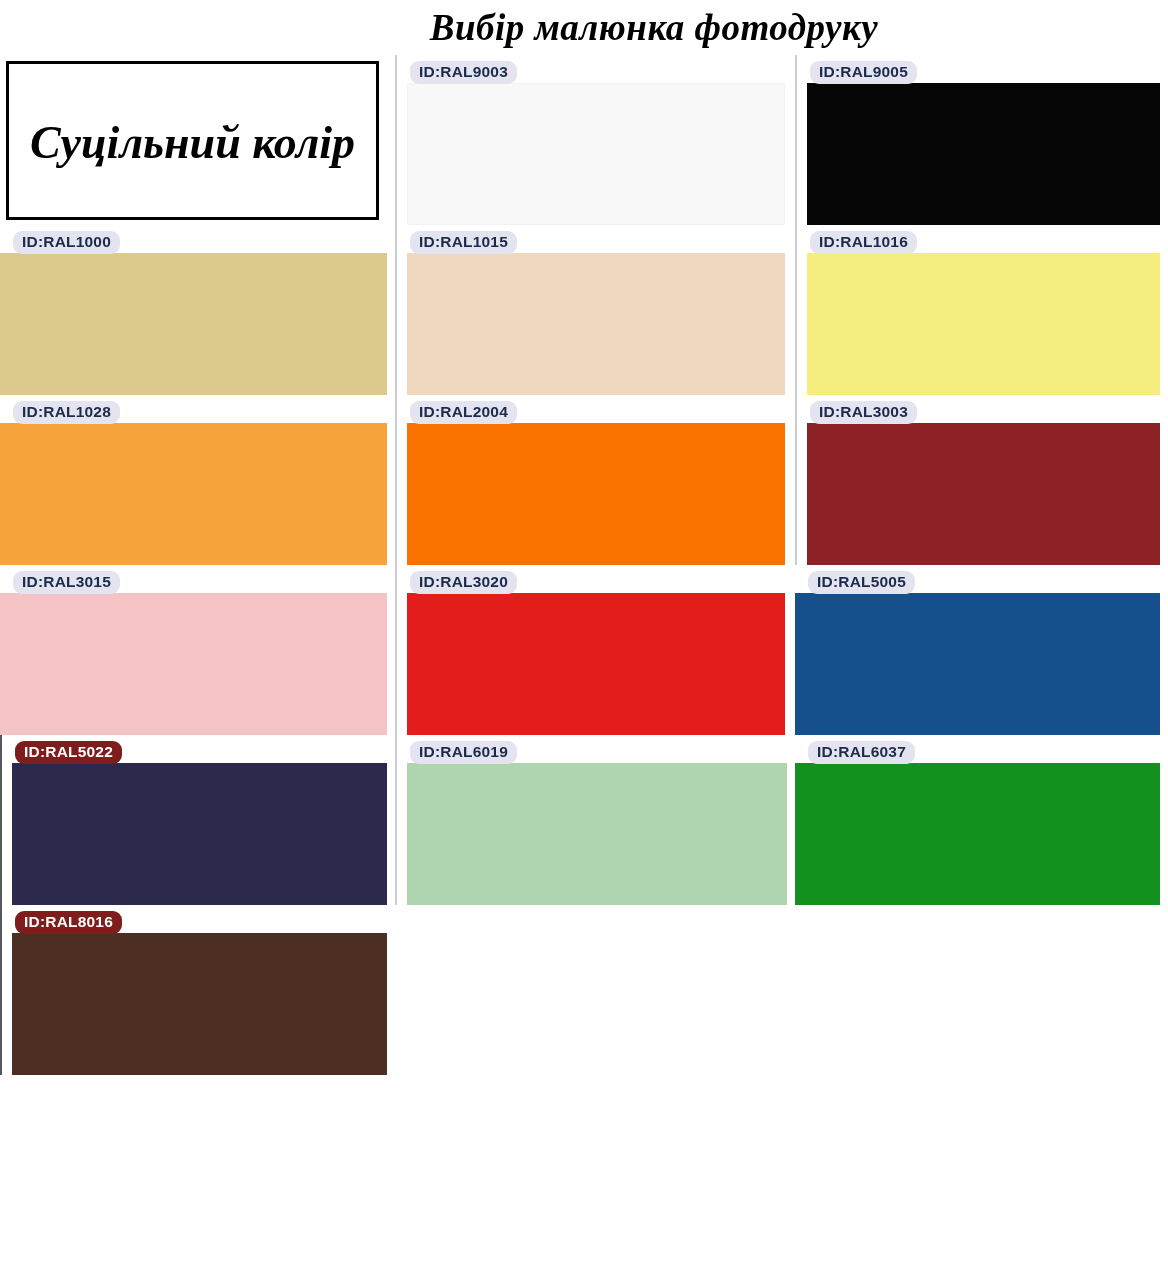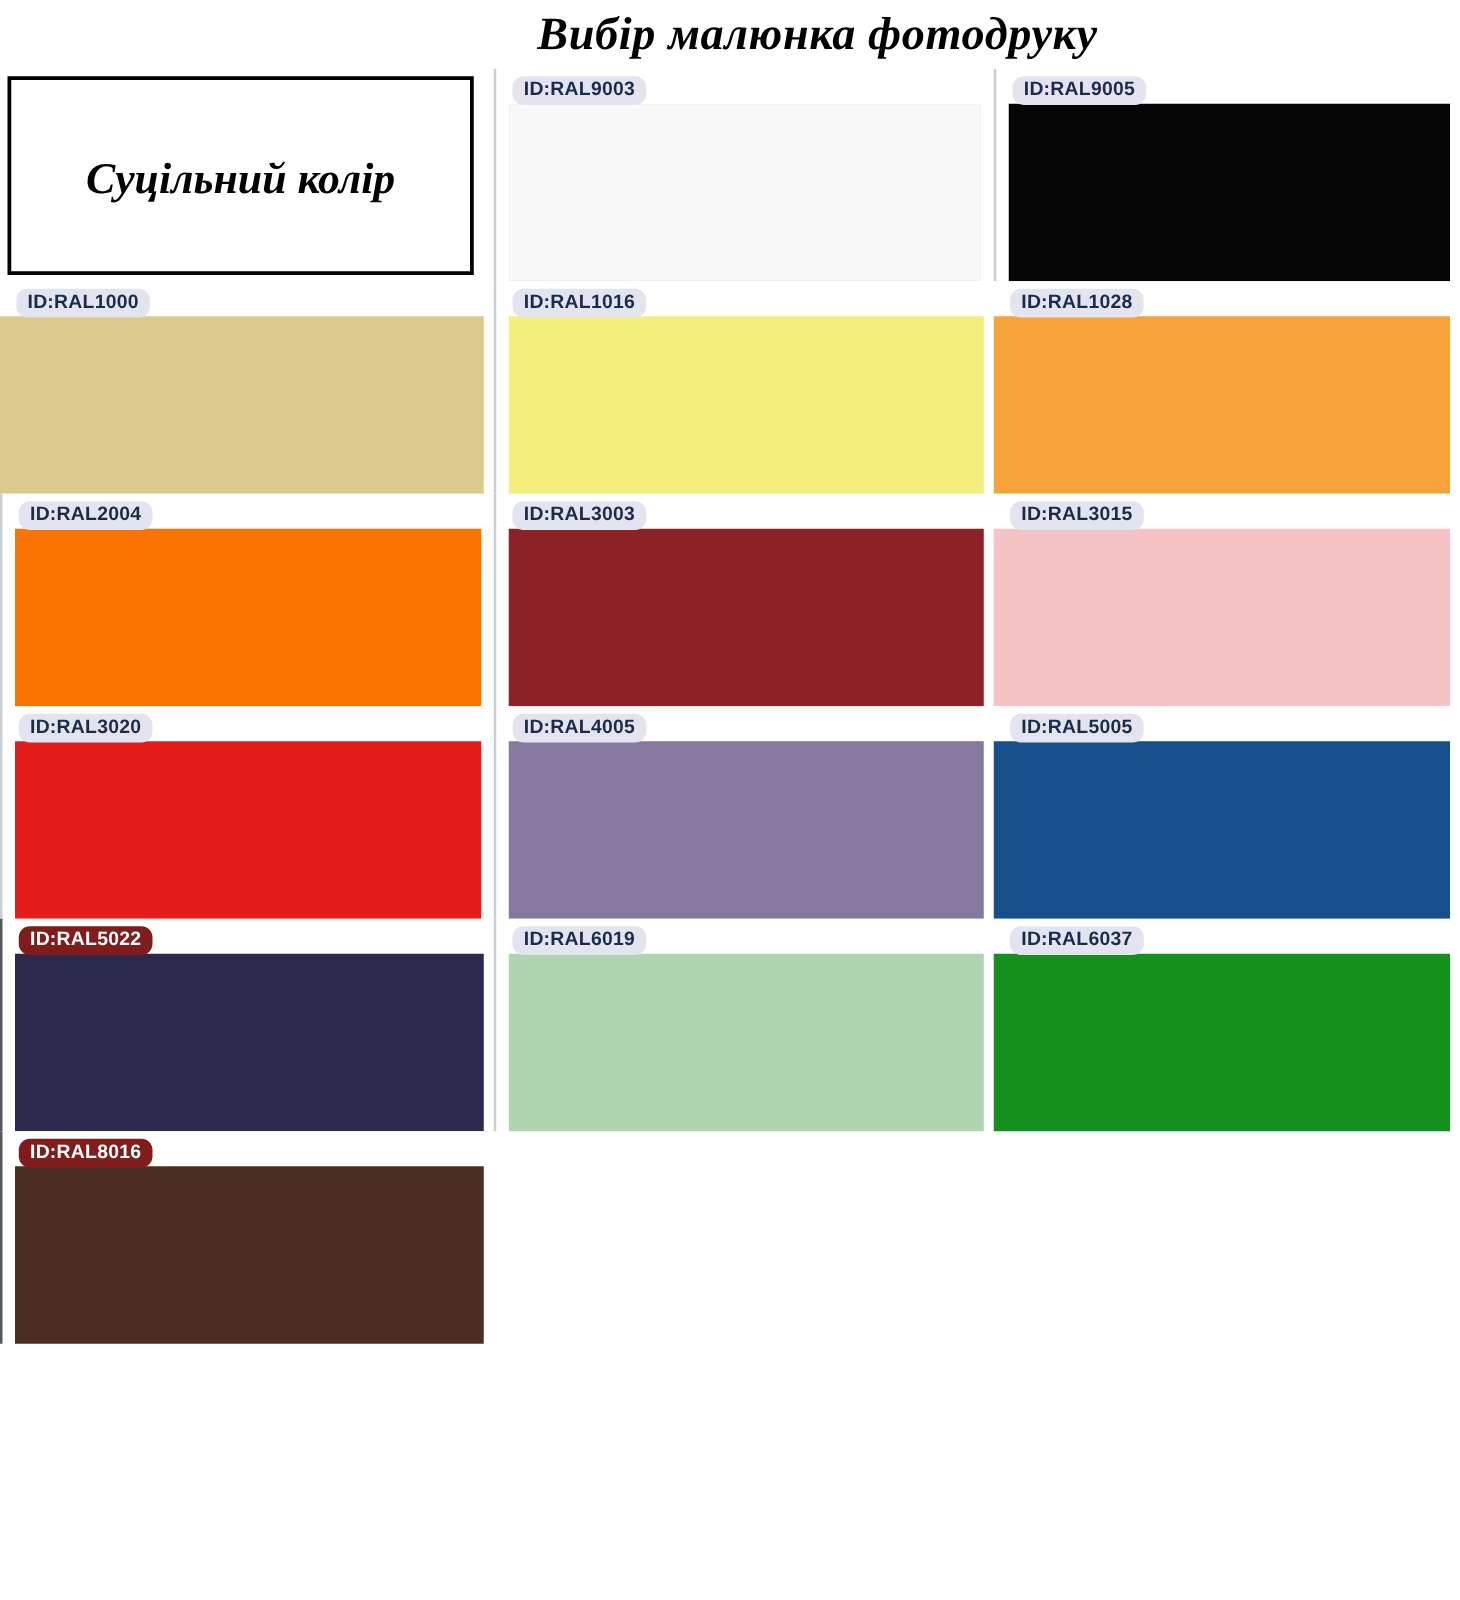--- a/index.html
+++ b/index.html
@@ -105,21 +105,21 @@
     border: 3px solid #000000;
     background: #ffffff;
     display: flex;
     align-items: center;
     justify-content: center;
   }
   .solid-color-text {
     font-family: "Liberation Serif", serif;
     font-weight: bold;
     font-style: italic;
-    font-size: 35px;
+    font-size: 46px;
     color: #000000;
     white-space: nowrap;
     line-height: 1;
     padding-top: 4px;
   }
 </style>
 </head>
 <body>
 
 <div class="page-title">Вибір малюнка фотодруку</div>
@@ -135,20 +135,24 @@
       <div class="swatch faint" style="background: rgb(248, 248, 248);"></div>
     </div>
     <div class="cell col3">
       <span class="id-label">ID:RAL9005</span>
       <div class="swatch" style="background: rgb(6, 6, 6);"></div>
     </div>
     <div class="cell col1">
       <span class="id-label">ID:RAL1000</span>
       <div class="swatch" style="background: rgb(220, 201, 140);"></div>
     </div>
+    <div class="cell col2">
+      <span class="id-label">ID:RAL1015</span>
+      <div class="swatch" style="background: rgb(239, 216, 189);"></div>
+    </div>
     <div class="cell col3">
       <span class="id-label">ID:RAL1016</span>
       <div class="swatch" style="background: rgb(245, 238, 127);"></div>
     </div>
     <div class="cell col1">
       <span class="id-label">ID:RAL1028</span>
       <div class="swatch" style="background: rgb(246, 163, 60);"></div>
     </div>
     <div class="cell col2">
       <span class="id-label">ID:RAL2004</span>
@@ -159,24 +163,20 @@
       <div class="swatch" style="background: rgb(140, 34, 38);"></div>
     </div>
     <div class="cell col1">
       <span class="id-label">ID:RAL3015</span>
       <div class="swatch" style="background: rgb(245, 195, 197);"></div>
     </div>
     <div class="cell col2">
       <span class="id-label">ID:RAL3020</span>
       <div class="swatch" style="background: rgb(227, 29, 26);"></div>
     </div>
-    <div class="cell col3">
-      <span class="id-label">ID:RAL4005</span>
-      <div class="swatch" style="background: rgb(135, 120, 160);"></div>
-    </div>
     <div class="cell col1">
       <span class="id-label">ID:RAL5005</span>
       <div class="swatch" style="background: rgb(21, 79, 140);"></div>
     </div>
     <div class="cell col3 selected">
       <span class="id-label highlight">ID:RAL5022</span>
       <div class="swatch" style="background: rgb(43, 42, 76);"></div>
     </div>
     <div class="cell col3">
       <span class="id-label">ID:RAL6019</span>

